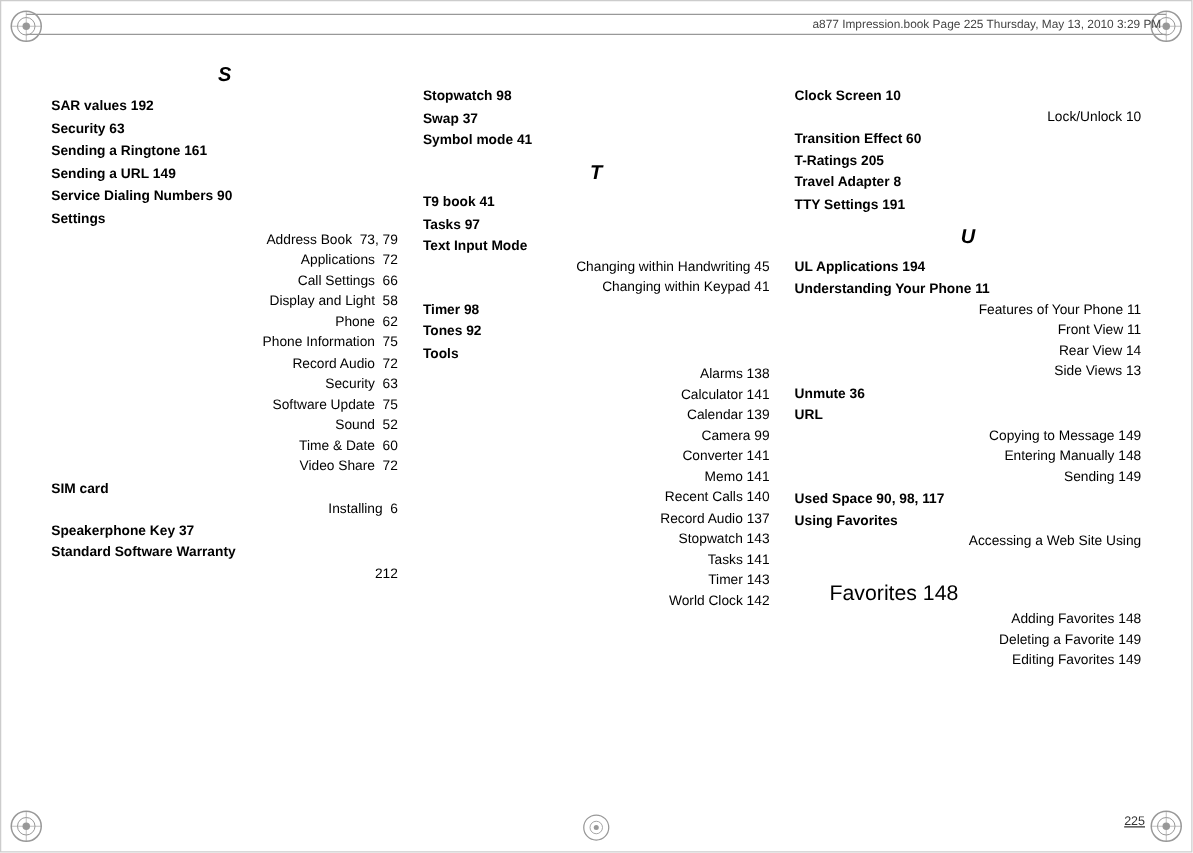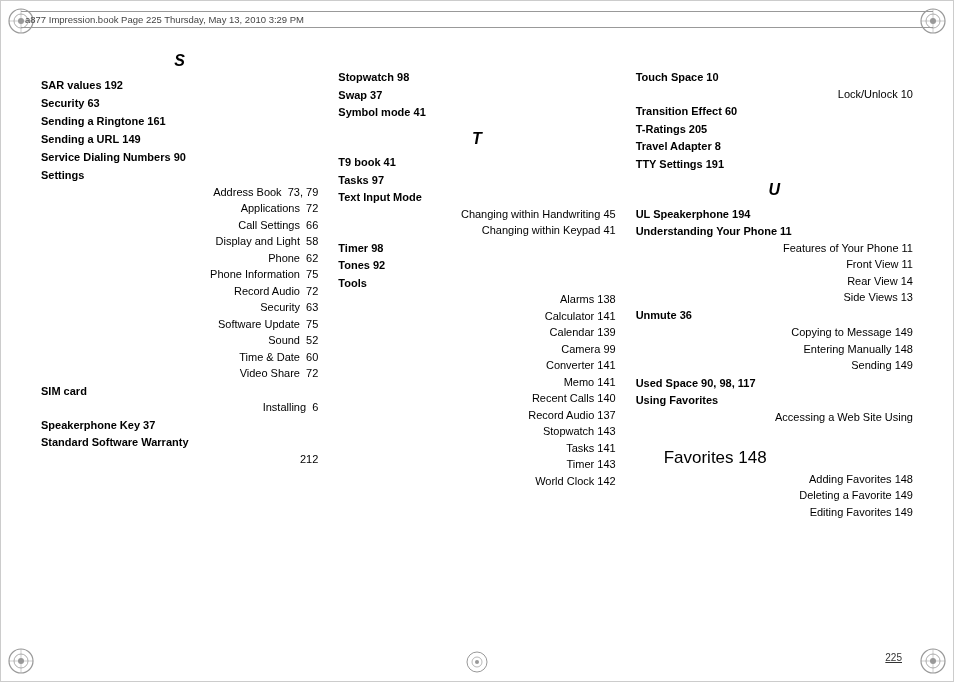--- a/index.html
+++ b/index.html
@@ -27,21 +27,21 @@
       position: absolute;
       top: 10px;
       left: 20px;
       right: 20px;
       border-top: 1px solid #999;
       border-bottom: 1px solid #999;
       padding: 2px 4px;
       font-size: 9.5px;
       color: #444;
       display: flex;
-      justify-content: flex-start;
+      justify-content: flex-end;
     }
 
     
     .corner {
       position: absolute;
       width: 28px;
       height: 28px;
     }
     .corner svg { width: 100%; height: 100%; }
     .corner-tl { top: 6px; left: 6px; }
@@ -56,21 +56,21 @@
       left: 50%;
       transform: translateX(-50%);
       width: 22px;
       height: 22px;
     }
 
     
     .page-number {
       position: absolute;
       bottom: 18px;
-      right: 51px;
+      right: 37px;
       font-size: 10px;
       color: #333;
       text-decoration: underline;
     }
 
     
     .content {
       position: absolute;
       top: 48px;
       left: 40px;
@@ -272,53 +272,54 @@
         <div class="entry-sub">Stopwatch&nbsp;143</div>
         <div class="entry-sub">Tasks&nbsp;141</div>
         <div class="entry-sub">Timer&nbsp;143</div>
         <div class="entry-sub">World Clock&nbsp;142</div>
       </div>
     </div>
 
     <div class="column col-right">
       <div style="height:20px;"></div>
       <div class="entry-group">
-        <div class="entry-main"><b>Touch Space</b>&nbsp;10</div>
+        <div class="entry-main"><b>Clock Screen</b>&nbsp;10</div>
         <div class="entry-sub">Lock/Unlock&nbsp;10</div>
       </div>
       <div class="entry-group">
         <div class="entry-main"><b>Transition Effect</b>&nbsp;60</div>
       </div>
       <div class="entry-group">
         <div class="entry-main"><b>T-Ratings</b>&nbsp;205</div>
       </div>
       <div class="entry-group">
         <div class="entry-main"><b>Travel Adapter</b>&nbsp;8</div>
       </div>
       <div class="entry-group">
         <div class="entry-main"><b>TTY Settings</b>&nbsp;191</div>
       </div>
 
       <div style="margin-top:6px;">
         <div class="section-letter">U</div>
       </div>
       <div class="entry-group">
-        <div class="entry-main"><b>UL Speakerphone</b>&nbsp;194</div>
+        <div class="entry-main"><b>UL Applications</b>&nbsp;194</div>
       </div>
       <div class="entry-group">
         <div class="entry-main"><b>Understanding Your Phone</b>&nbsp;11</div>
         <div class="entry-sub">Features of Your Phone&nbsp;11</div>
         <div class="entry-sub">Front View&nbsp;11</div>
         <div class="entry-sub">Rear View&nbsp;14</div>
         <div class="entry-sub">Side Views&nbsp;13</div>
       </div>
       <div class="entry-group">
         <div class="entry-main"><b>Unmute</b>&nbsp;36</div>
       </div>
       <div class="entry-group">
+        <div class="entry-main"><b>URL</b></div>
         <div class="entry-sub">Copying to Message&nbsp;149</div>
         <div class="entry-sub">Entering Manually&nbsp;148</div>
         <div class="entry-sub">Sending&nbsp;149</div>
       </div>
       <div class="entry-group">
         <div class="entry-main"><b>Used Space</b>&nbsp;90, 98, 117</div>
       </div>
       <div class="entry-group">
         <div class="entry-main"><b>Using Favorites</b></div>
         <div class="entry-sub">Accessing a Web Site Using</div>

